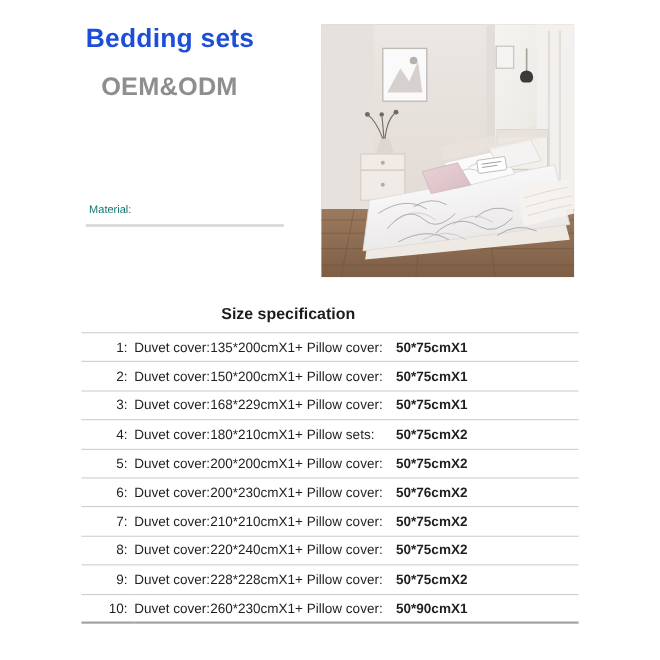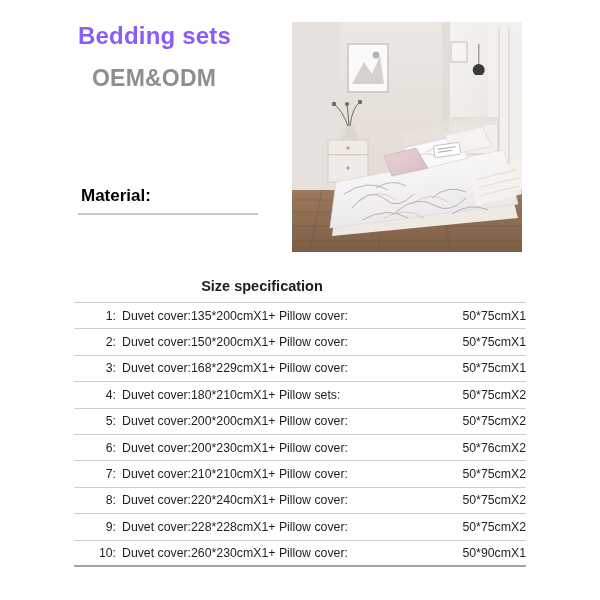--- a/index.html
+++ b/index.html
@@ -32,44 +32,44 @@
   }
   .title-block {
     position: absolute;
     left: 78px;
     top: 22px;
     width: 205px;
   }
   .main-title {
     font-size: 24px;
     font-weight: bold;
-    color: #8b5cf6;
+    color: #1d4ed8;
     letter-spacing: 0.2px;
     line-height: 1.2;
     margin: 0;
   }
   .sub-title {
     font-size: 23px;
     font-weight: bold;
     color: #8e8e8e;
     margin: 14px 0 0 14px;
     letter-spacing: 0.2px;
   }
 
   
   .material-block {
     position: absolute;
     left: 78px;
     top: 186px;
     width: 180px;
   }
   .material-label {
-    font-size: 17px;
-    font-weight: bold;
-    color: #000000;
+    font-size: 10px;
+    font-weight: normal;
+    color: #0f766e;
     margin: 0 0 7px 3px;
   }
   .rule {
     width: 180px;
     height: 1px;
     background: #c9c9c9;
     border: 0;
     margin: 0;
   }
   .material-value {
@@ -125,21 +125,22 @@
   td.idx {
     width: 42px;
     text-align: right;
     padding-right: 6px;
   }
   td.duvet {
     width: 238px;
     text-align: left;
   }
   td.pillow {
-    text-align: right;
+    text-align: left;
+    font-weight: bold;
   }
 </style>
 </head>
 <body>
 
 <div id="page">
 
   <div class="header">
 
     <div class="title-block">

